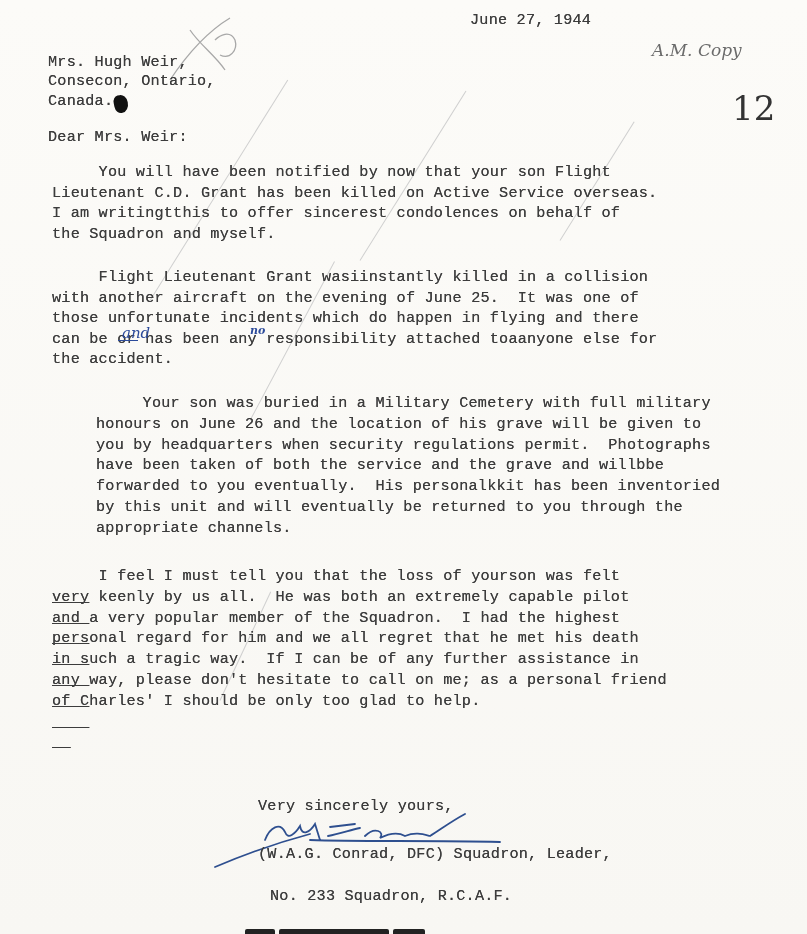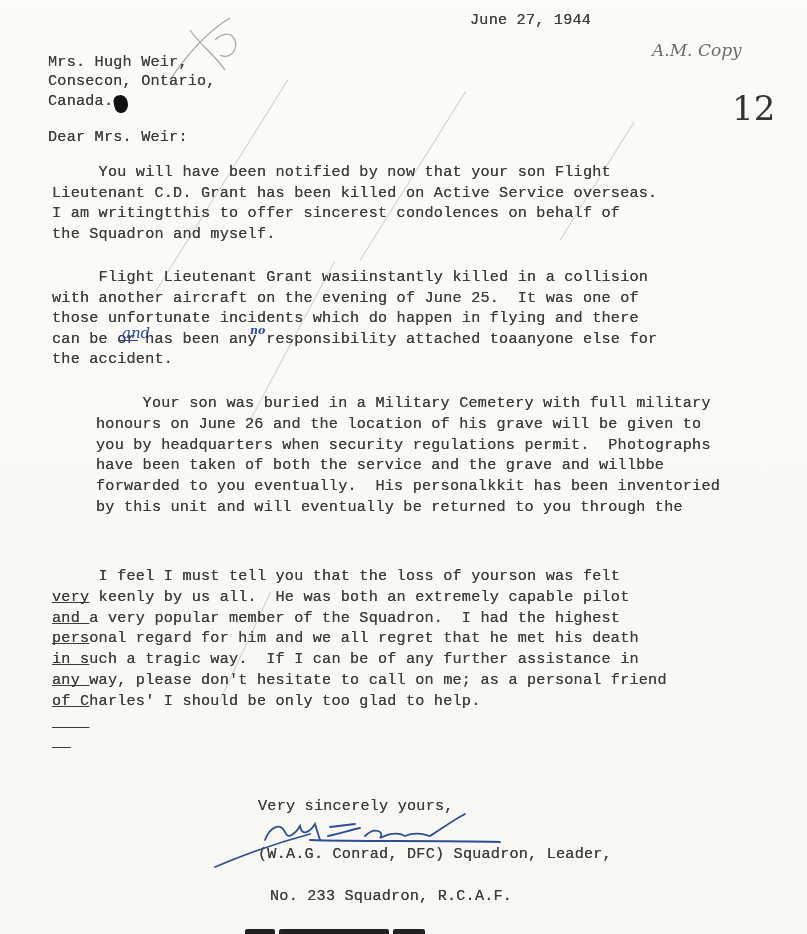--- a/index.html
+++ b/index.html
@@ -87,20 +87,21 @@
   <div style="position:absolute;left:118px;top:340px;width:20px;height:1px;background:#2b4a9a;"></div>
   <div class="hand" style="left:250px;top:324px;font-size:11px;color:#2b4a9a;font-weight:bold;">no</div>
 
   <div class="type" style="left:52px;top:393px;line-height:20.8px;margin-left:44px;">
     <div class="line" style="top:0">     Your son was buried in a Military Cemetery with full military</div>
     <div class="line" style="top:20.8px">honours on June 26 and the location of his grave will be given to</div>
     <div class="line" style="top:41.6px">you by headquarters when security regulations permit.  Photographs</div>
     <div class="line" style="top:62.4px">have been taken of both the service and the grave and willbbe</div>
     <div class="line" style="top:83.2px">forwarded to you eventually.  His personalkkit has been inventoried</div>
     <div class="line" style="top:104px">by this unit and will eventually be returned to you through the</div>
+    <div class="line" style="top:124.8px">appropriate channels.</div>
   </div>
 
   <div class="type" style="left:52px;top:566px;line-height:20.8px;text-decoration:underline;">
     <div class="line" style="top:0">     I feel I must tell you that the loss of yourson was felt</div>
     <div class="line" style="top:20.8px">very keenly by us all.  He was both an extremely capable pilot</div>
     <div class="line" style="top:41.6px">and a very popular member of the Squadron.  I had the highest</div>
     <div class="line" style="top:62.4px">personal regard for him and we all regret that he met his death</div>
     <div class="line" style="top:83.2px">in such a tragic way.  If I can be of any further assistance in</div>
     <div class="line" style="top:104px">any way, please don't hesitate to call on me; as a personal friend</div>
     <div class="line" style="top:124.8px">of Charles' I should be only too glad to help.</div>

